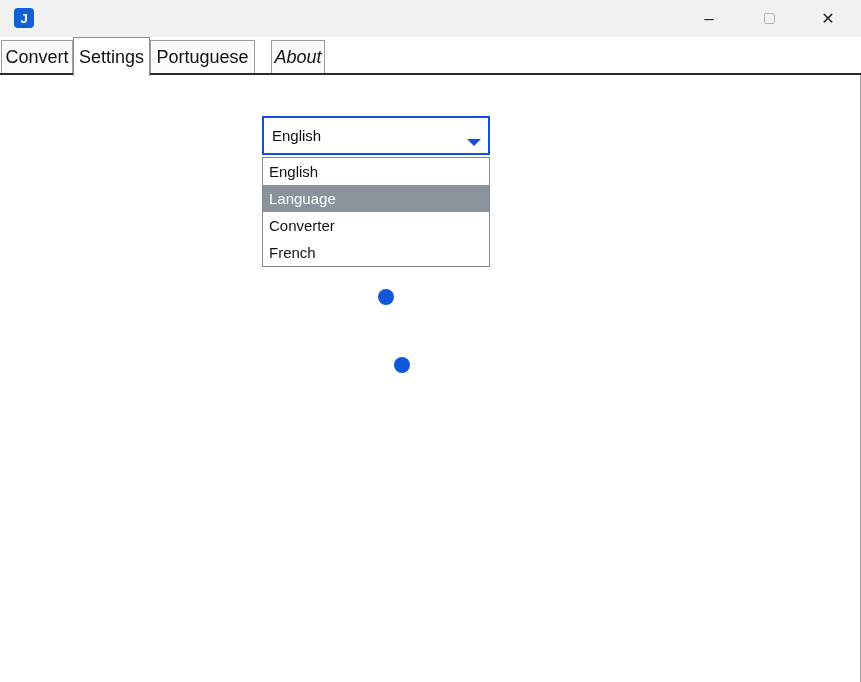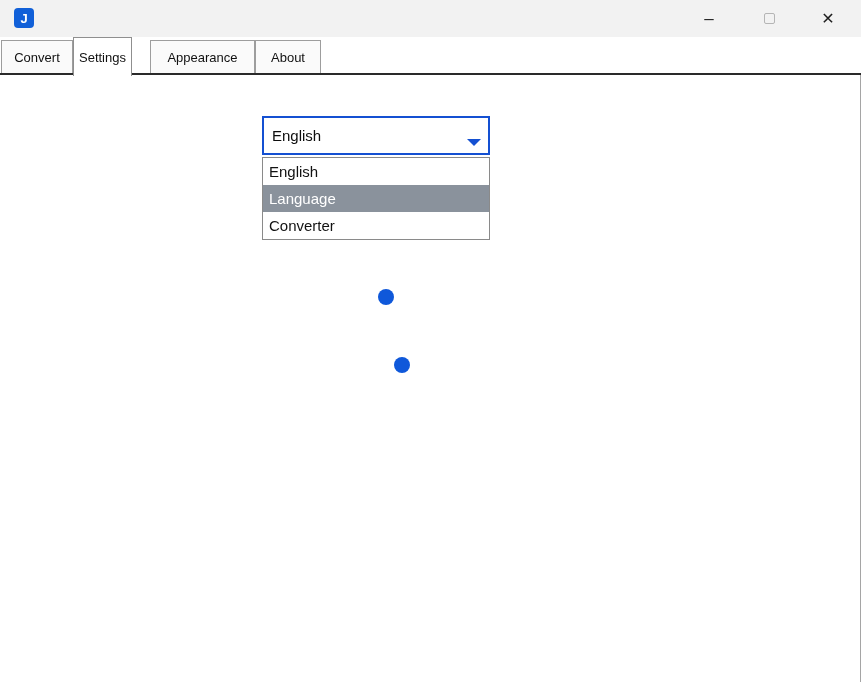--- a/index.html
+++ b/index.html
@@ -39,21 +39,21 @@
   .win-btn.close    { left: 807px; font-size: 16px; }
   .maximize-box { width: 11px; height: 11px; border: 1px solid #b5b5b5; border-radius: 2px; background: transparent; }
 
   
   .tabstrip { position: absolute; left: 0; top: 37px; width: 861px; height: 38px; background: #ffffff; }
   .tab {
     position: absolute; top: 3px; height: 33px;
     border: 1px solid #9d9d9d; border-bottom: none;
     background: #fafafa;
     display: flex; align-items: center; justify-content: center;
-    font-size: 13px; color: #111; z-index: 2;
+    font-size: 18px; color: #111; z-index: 2;
   }
   .tab.active {
     top: 0; height: 39px; background: #ffffff; z-index: 4;
     border-color: #8f8f8f;
   }
   .tab-underline { position: absolute; left: 0; top: 73px; width: 861px; height: 2px; background: #2a2a2a; z-index: 3; }
 
   
   .content {
     position: absolute; left: 0; top: 75px; width: 861px; height: 607px;
@@ -134,27 +134,27 @@
     </div>
     <div class="win-btn close">
       <span>✕</span>
     </div>
   </div>
 
   <div class="tabstrip">
     <div class="tab" style="left:1px; width:72px;">
       <span>Convert</span>
     </div>
-    <div class="tab active" style="left:73px; width:59px;">
+    <div class="tab active" style="left:73px; width:77px;">
       <span>Settings</span>
     </div>
     <div class="tab" style="left:150px; width:105px;">
-      <span>Appearance</span>
-    </div>
-    <div class="tab" style="left:255px; width:66px;">
+      <span>Portuguese</span>
+    </div>
+    <div class="tab" style="left:271px; width:54px;font-style:italic;">
       <span>About</span>
     </div>
   </div>
   <div class="tab-underline"></div>
 
   <div class="content"></div>
 
   <div class="field-label" style="left:25px; top:128px;">Language</div>
   <div class="field-label" style="left:25px; top:209px;">Voice</div>
   <div class="field-label" style="left:25px; top:290px;">Quality</div>
@@ -216,15 +216,16 @@
 
   <div class="combobox">
     <span>English</span>
     <span class="combo-arrow"></span>
   </div>
 
   <div class="dropdown-list">
     <div class="dropdown-item">English</div>
     <div class="dropdown-item highlighted">Language</div>
     <div class="dropdown-item">Converter</div>
+    <div class="dropdown-item">French</div>
   </div>
 
 </div>
 
 </body></html>

